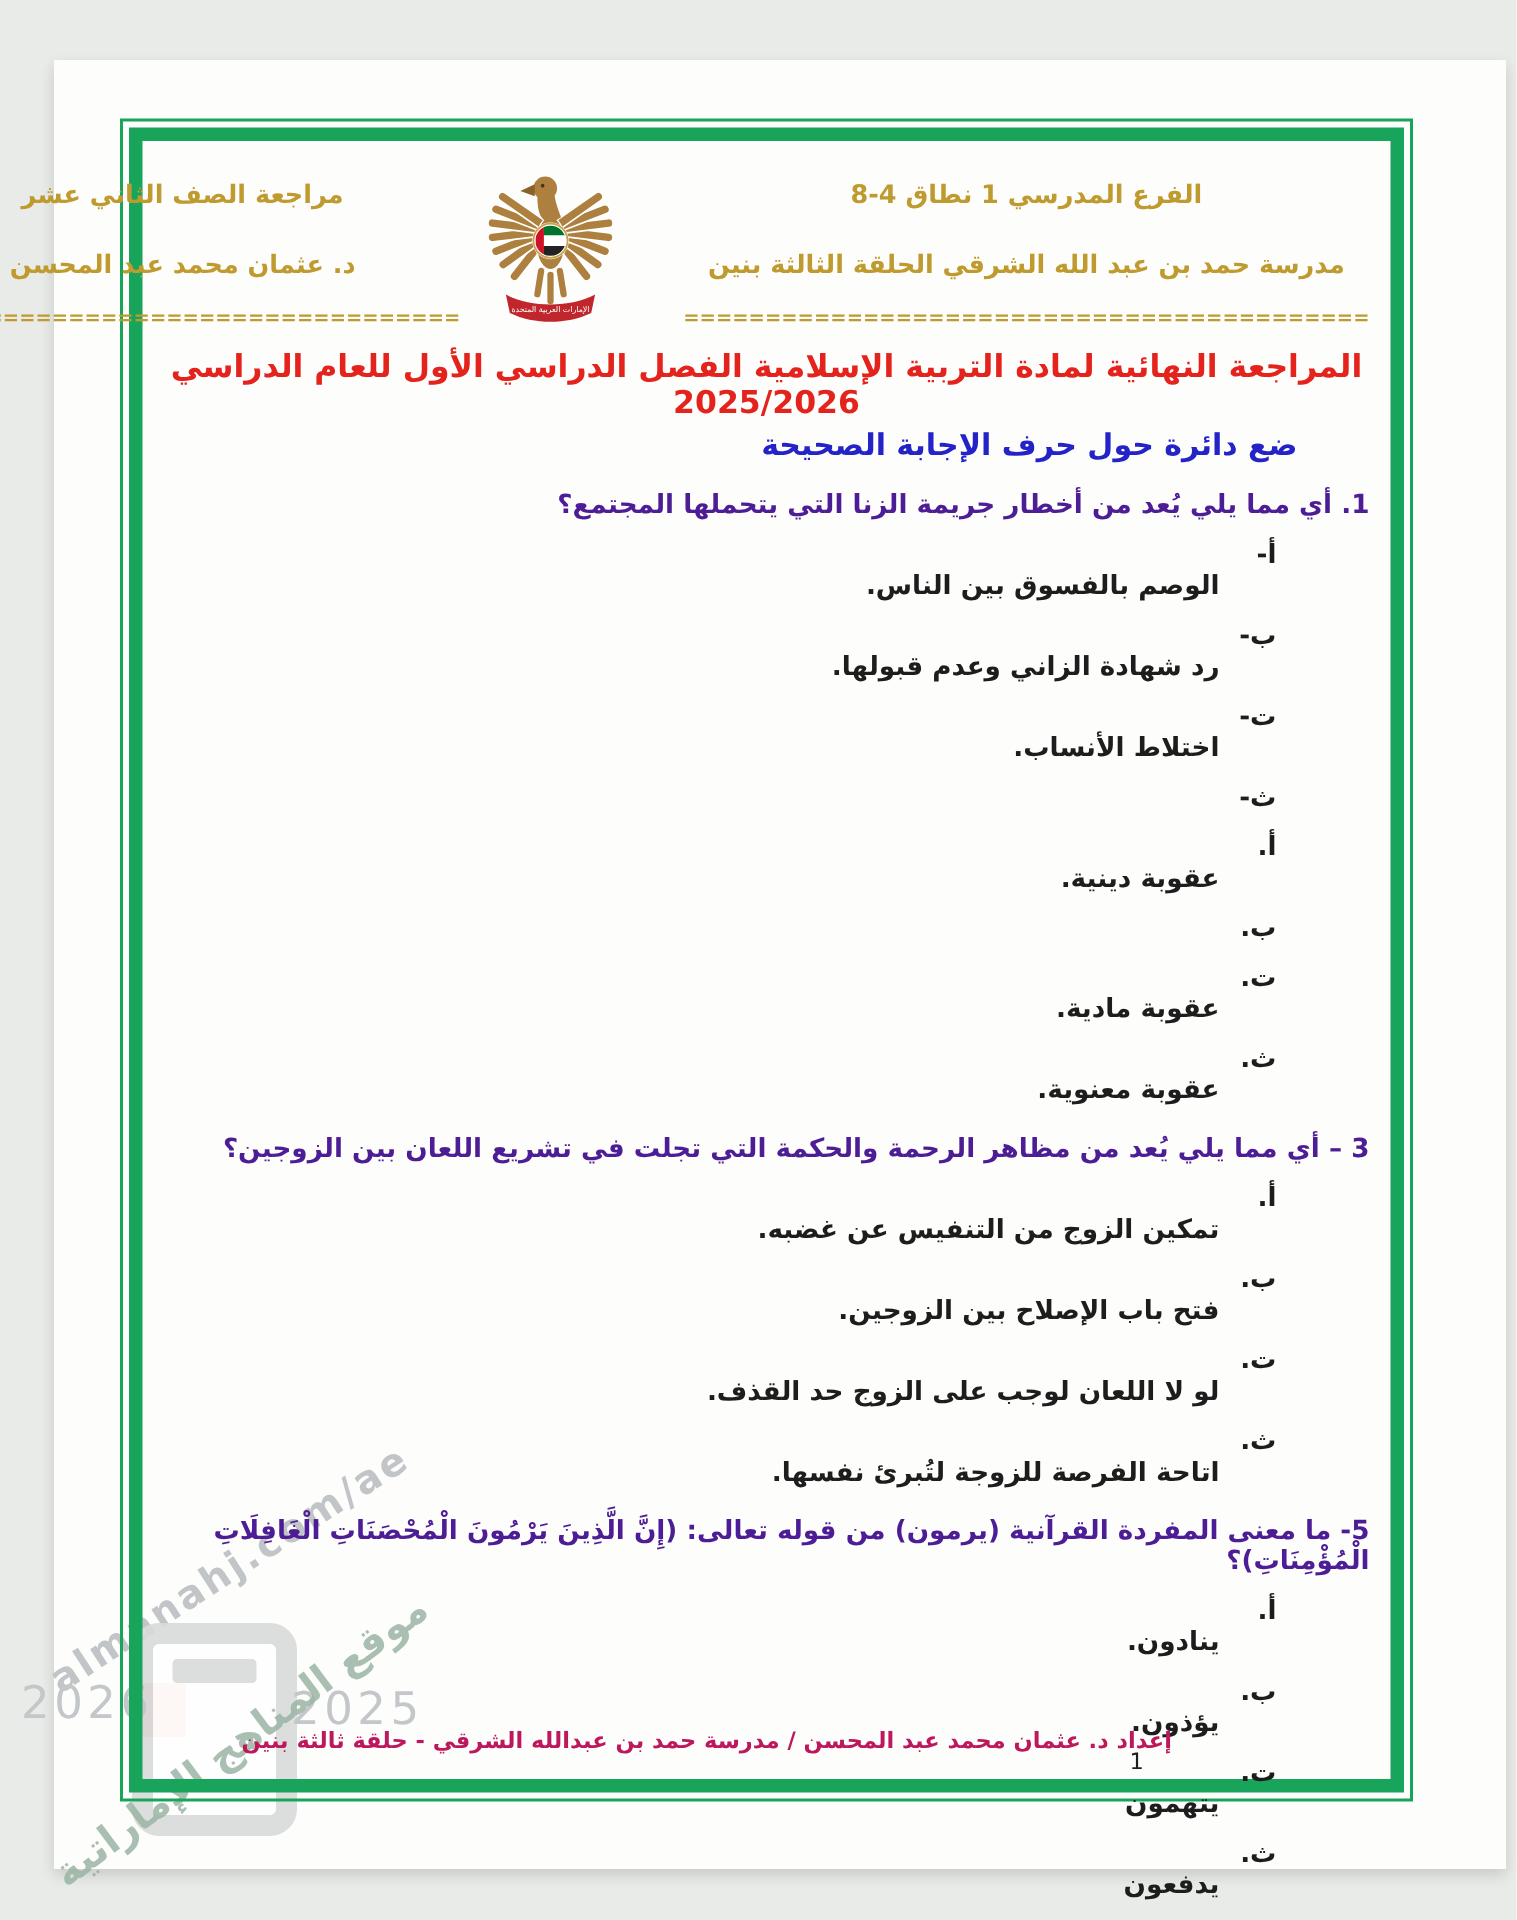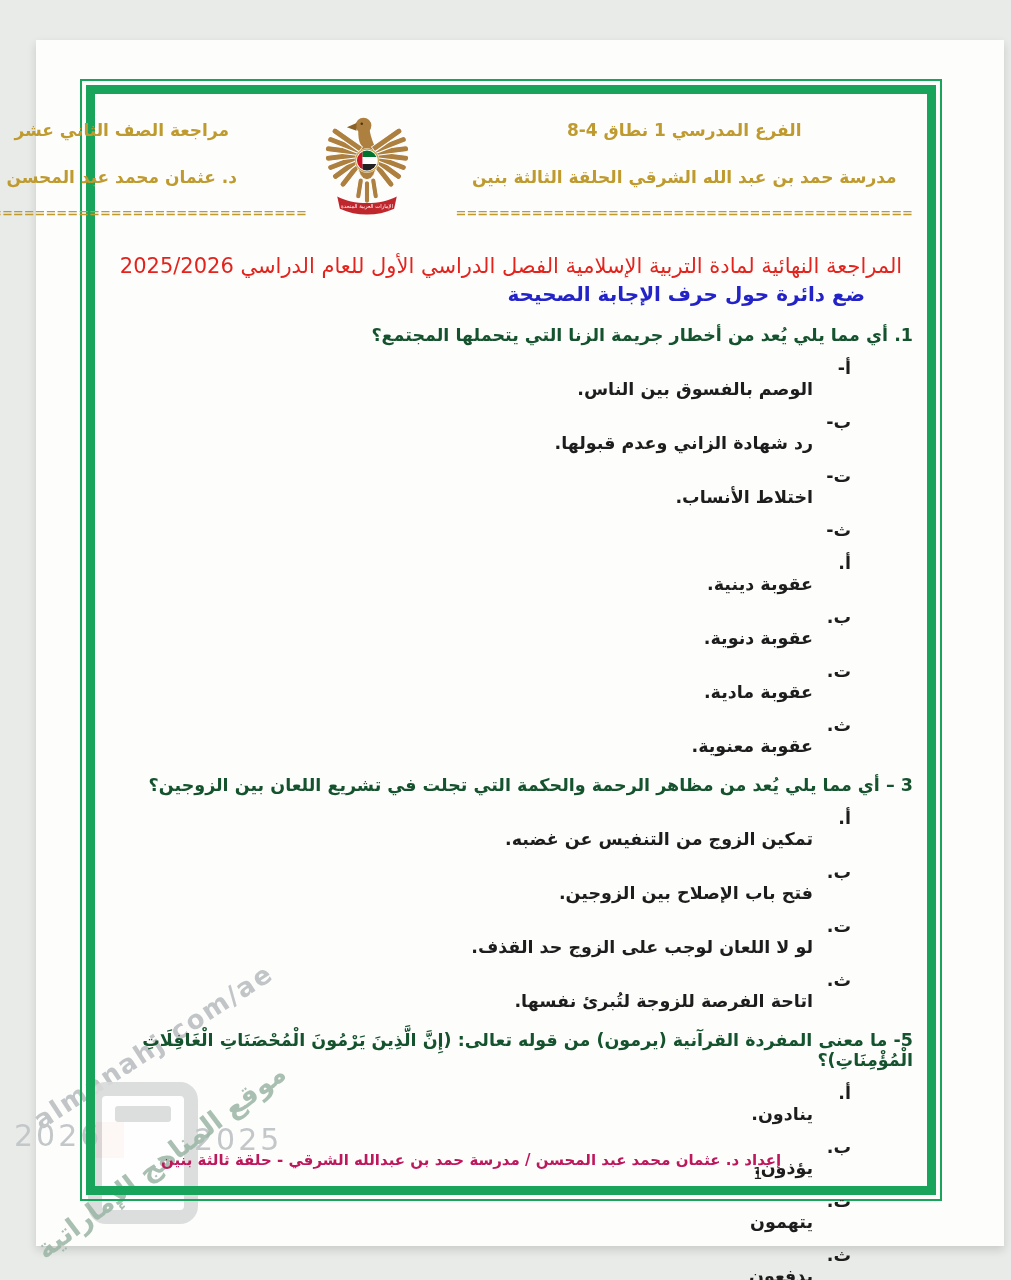--- a/index.html
+++ b/index.html
@@ -45,24 +45,24 @@
   .hdr-right{flex:0 0 46%;margin-left:28px;}
   .hdr-emblem{flex:0 0 15%;text-align:center;}
   .hdr-left{flex:1 1 auto;}
   .gold-line{color:#bf9b2f;font-weight:bold;font-size:17px;text-align:center;direction:rtl;margin-top:12px;}
   .gold-line2{margin-top:27px;}
   .divider{
     color:#bf9b2f;font-weight:bold;font-size:13px;margin-top:18px;text-align:center;
     white-space:nowrap;overflow:hidden;
   }
   
-  .title{color:#e3231c;font-weight:normal;font-size:21px;text-align:center;direction:rtl;margin-top:30px;}
+  .title{color:#e3231c;font-weight:bold;font-size:21px;text-align:center;direction:rtl;margin-top:8px;}
   .instruction{color:#2323c8;font-weight:bold;font-size:20px;direction:rtl;text-align:right;padding-right:48px;margin-top:4px;}
   
-  .q-heading{color:#14532d;font-weight:bold;font-size:17.5px;direction:rtl;text-align:right;margin-top:19px;}
+  .q-heading{color:#4c1d95;font-weight:bold;font-size:17.5px;direction:rtl;text-align:right;margin-top:19px;}
   .opt{display:flex;direction:rtl;padding-right:62px;margin:13px 0;font-size:17.5px;font-weight:bold;color:#1d1d1d;}
   .opt-letter{flex:0 0 38px;}
   .opt-text{flex:1 1 auto;margin-top:21px;}
   
   .footer-credit{position:absolute;bottom:17px;left:66px;font-size:15px;font-weight:bold;color:#be185d;direction:rtl;}
   .footer-page{position:absolute;bottom:3px;left:658px;font-size:15px;color:#1d1d1d;}
 </style>
 </head>
 <body>
 
@@ -166,21 +166,20 @@
       <div class="opt">
         <span class="opt-letter">ث-</span>
       </div>
 
       <div class="opt">
         <span class="opt-letter">أ.</span>
         <span class="opt-text">عقوبة دينية.</span>
       </div>
       <div class="opt">
         <span class="opt-letter">ب.</span>
-        <span class="opt-text">عقوبة دنوية.</span>
       </div>
       <div class="opt">
         <span class="opt-letter">ت.</span>
         <span class="opt-text">عقوبة مادية.</span>
       </div>
       <div class="opt">
         <span class="opt-letter">ث.</span>
         <span class="opt-text">عقوبة معنوية.</span>
       </div>
 

